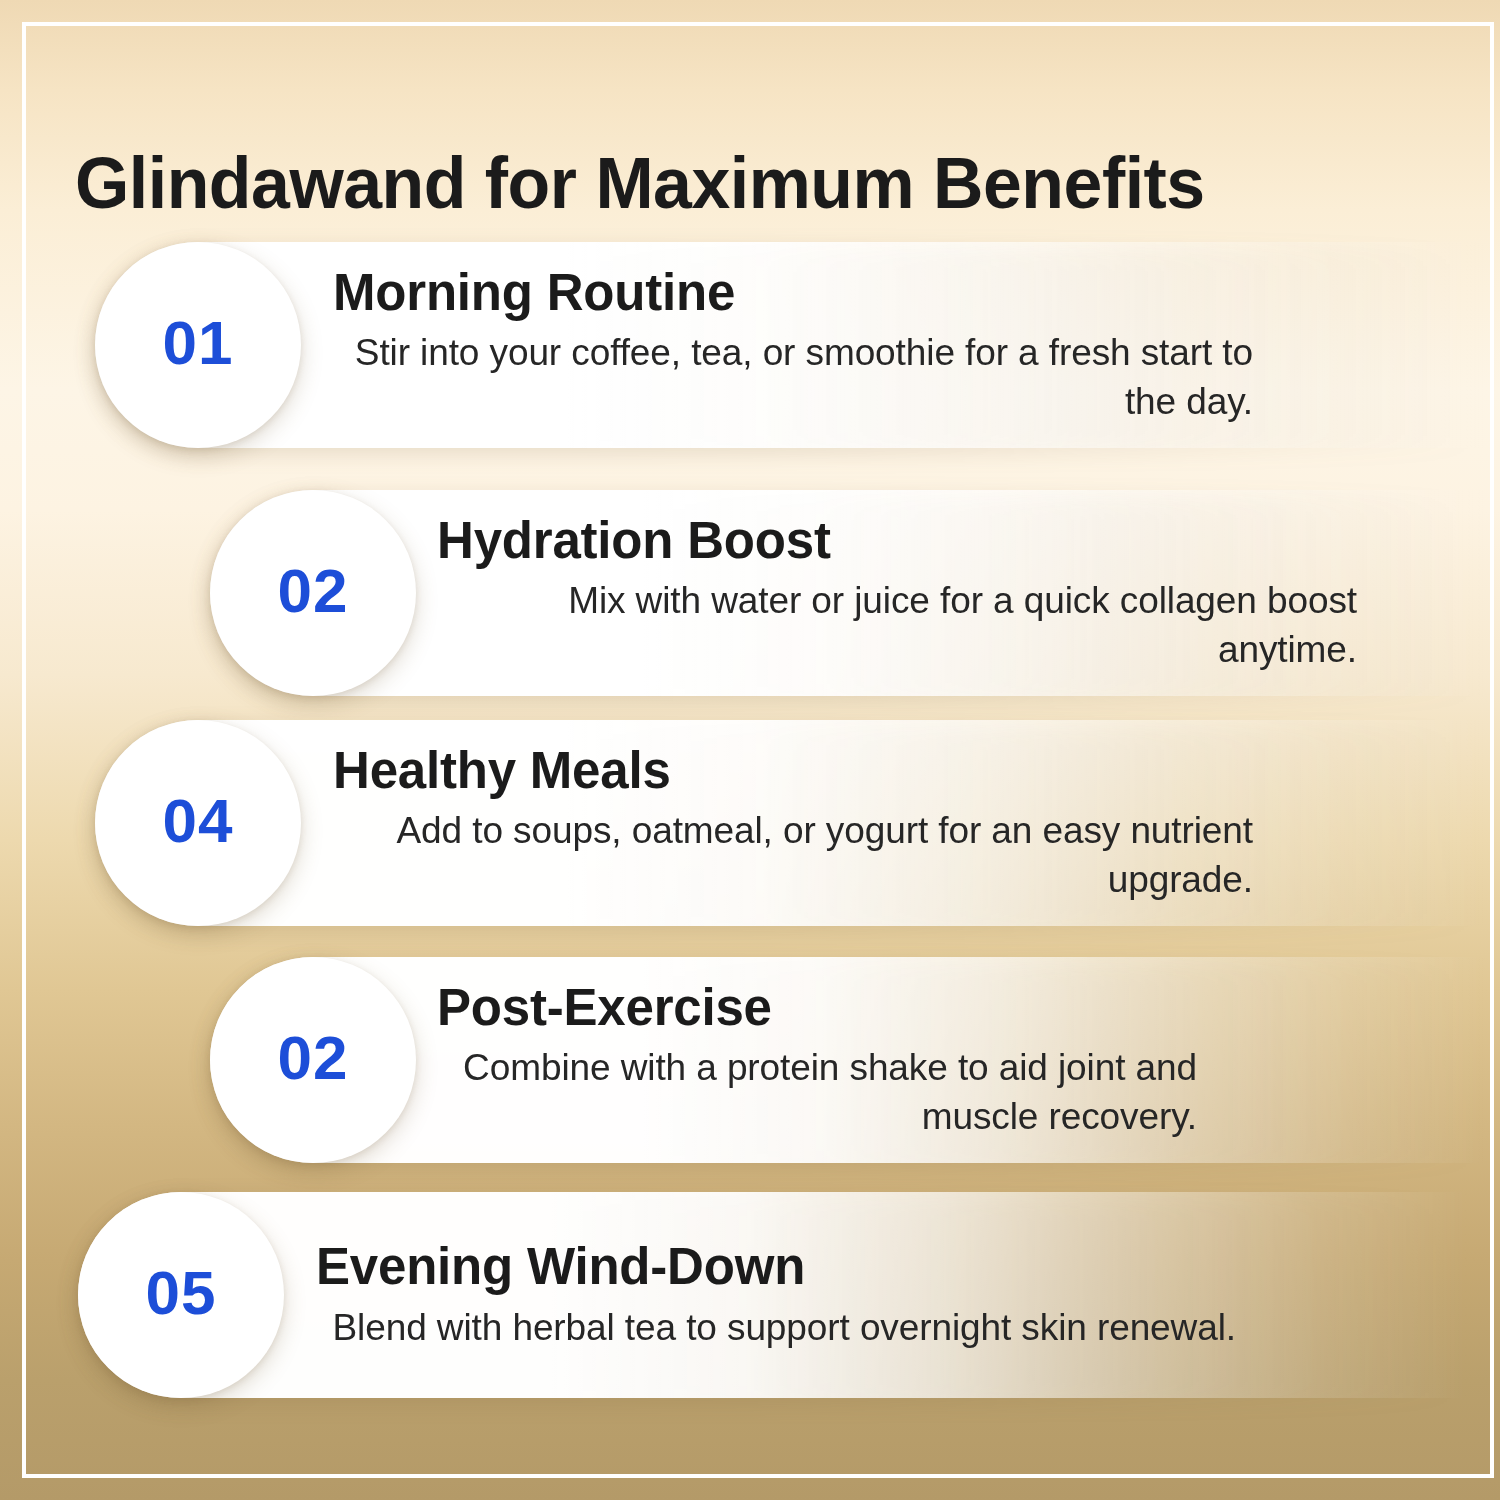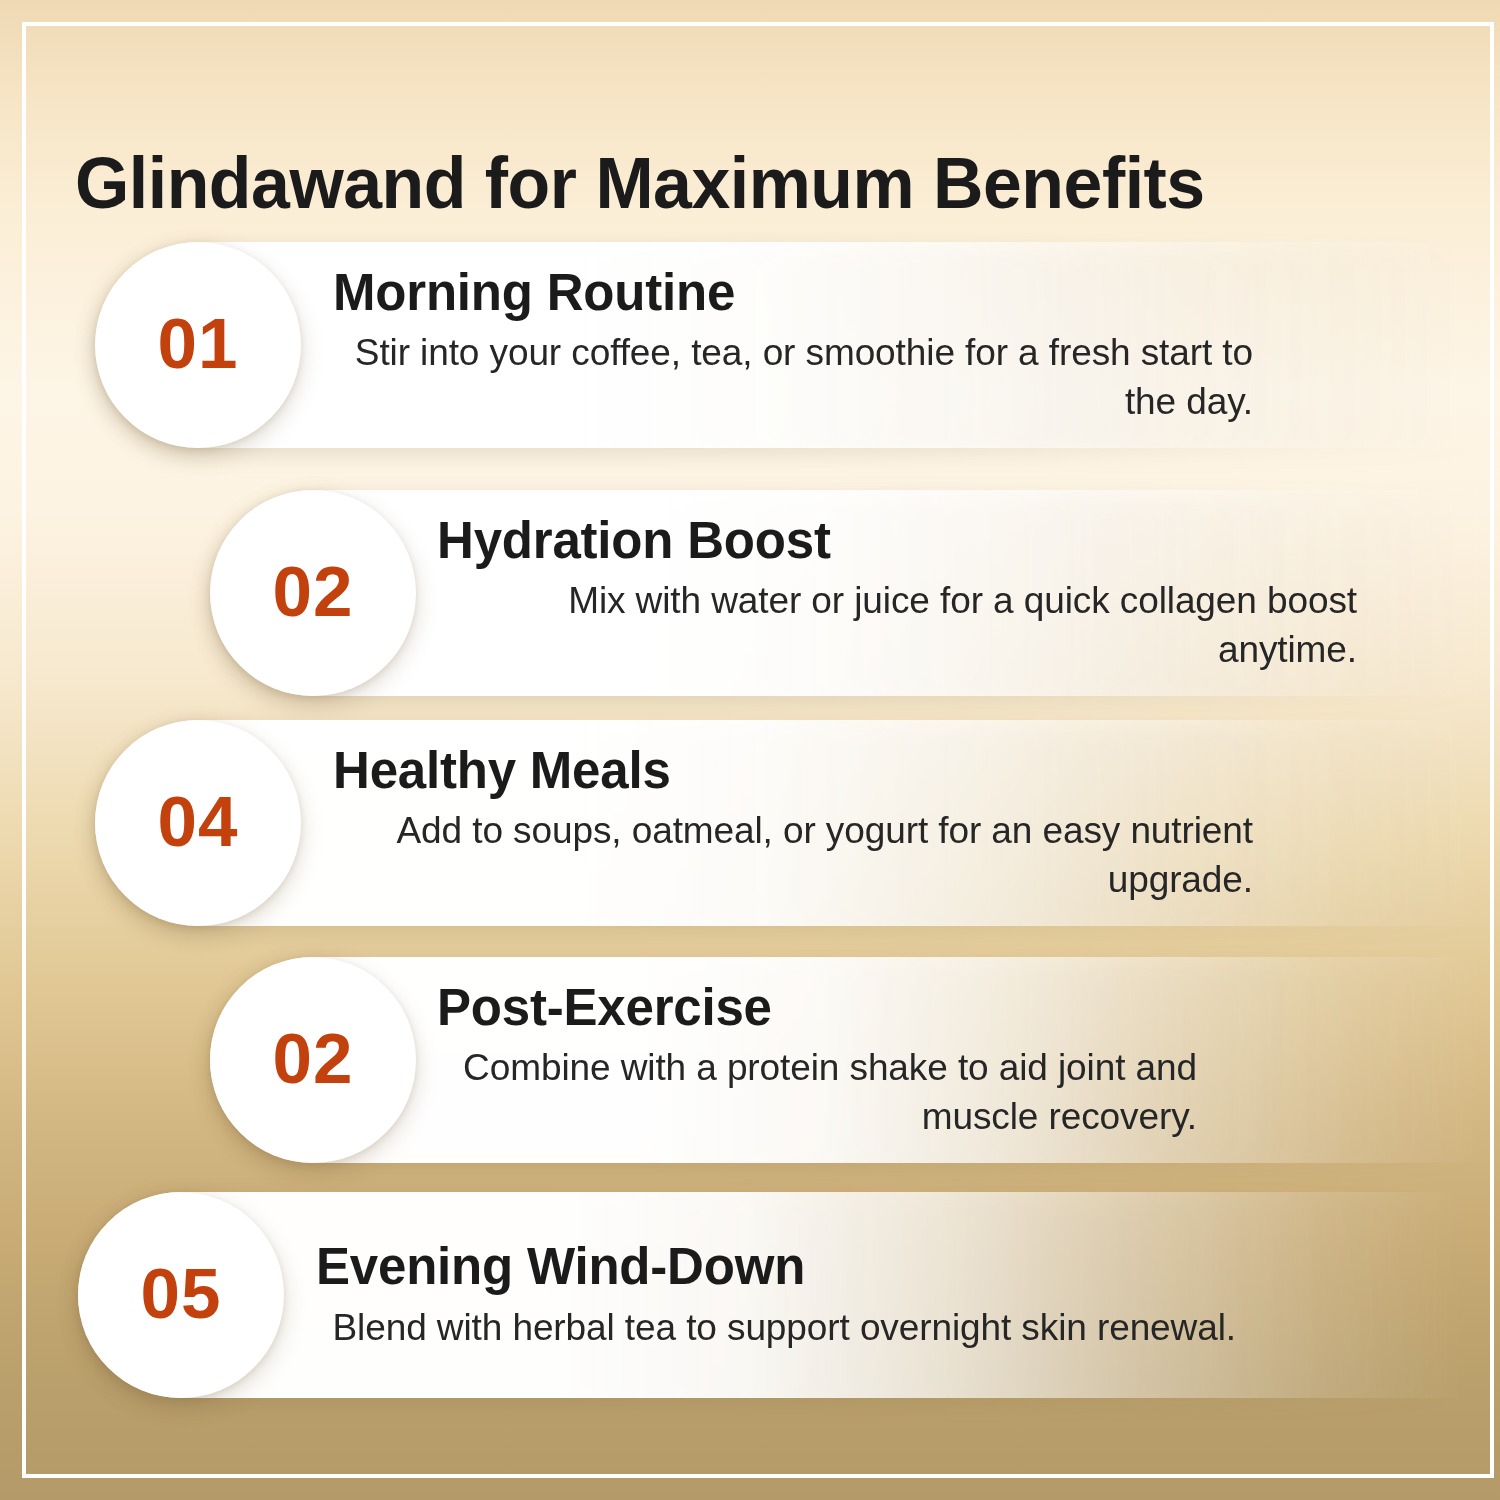--- a/index.html
+++ b/index.html
@@ -105,23 +105,23 @@
     border-radius: 50%;
     background: #ffffff;
     box-shadow: 0 8px 22px rgba(120,95,55,0.22),
                 0 2px 6px rgba(120,95,55,0.14);
     display: flex;
     align-items: center;
     justify-content: center;
   }
 
   .circle-num {
-    font-size: 71px;
+    font-size: 62px;
     font-weight: 700;
-    color: #c2410c;
+    color: #1d4ed8;
     letter-spacing: 1px;
     font-family: "Liberation Sans Narrow", "Liberation Sans", "DejaVu Sans", sans-serif;
     line-height: 1;
     transform: translateY(-2px);
   }
 
   .step-text {
     position: absolute;
     top: 0;
     height: 206px;

